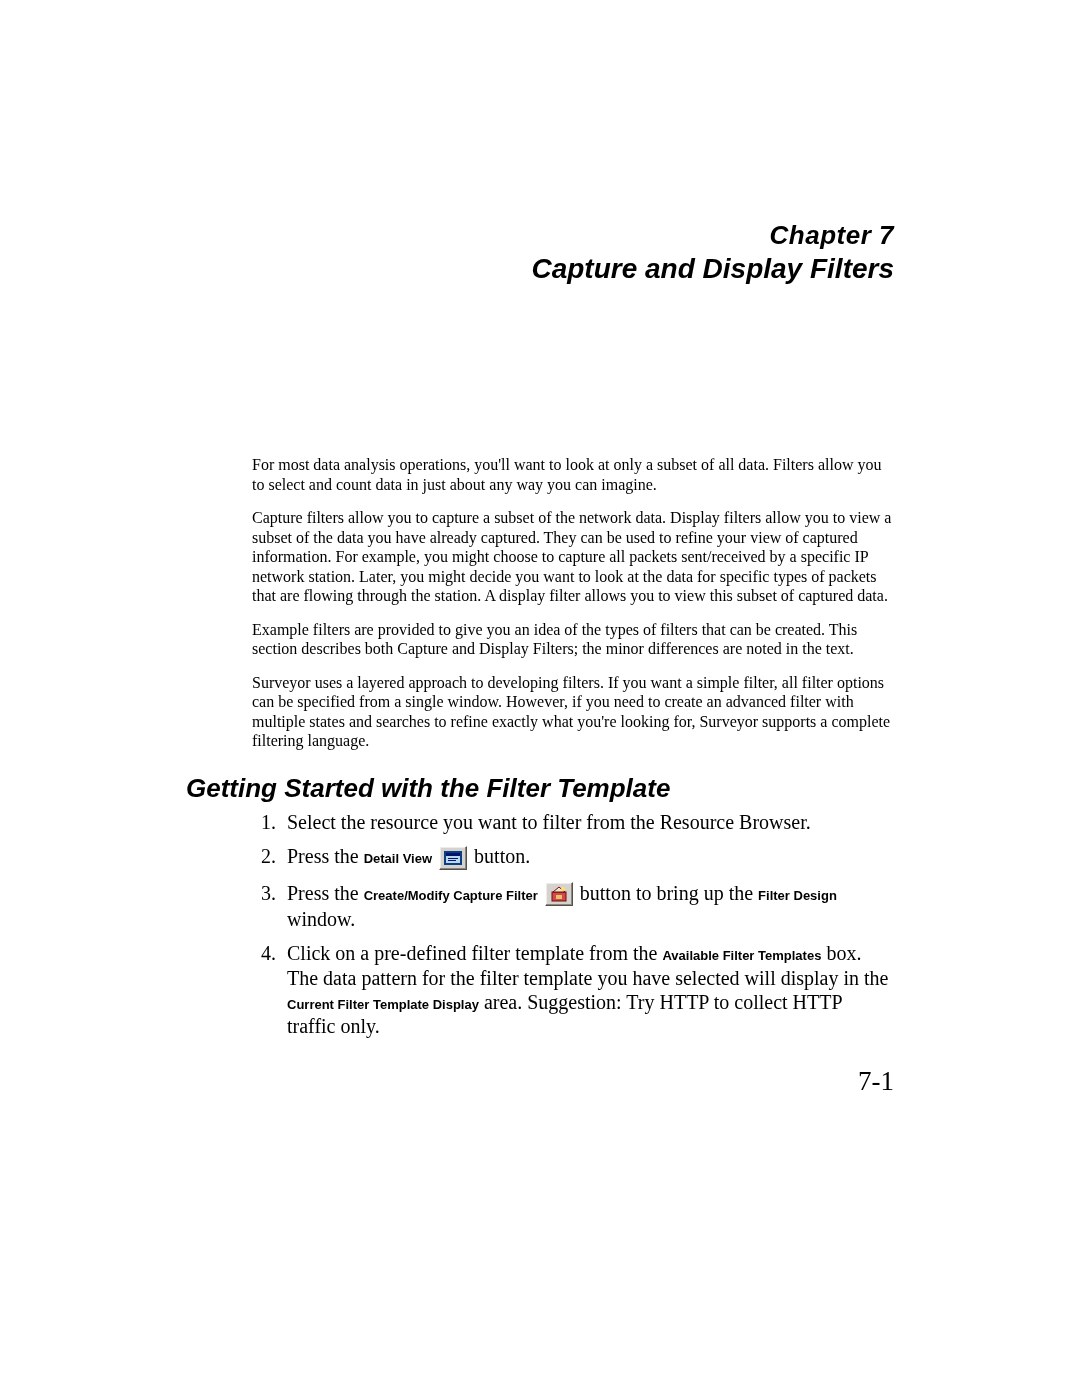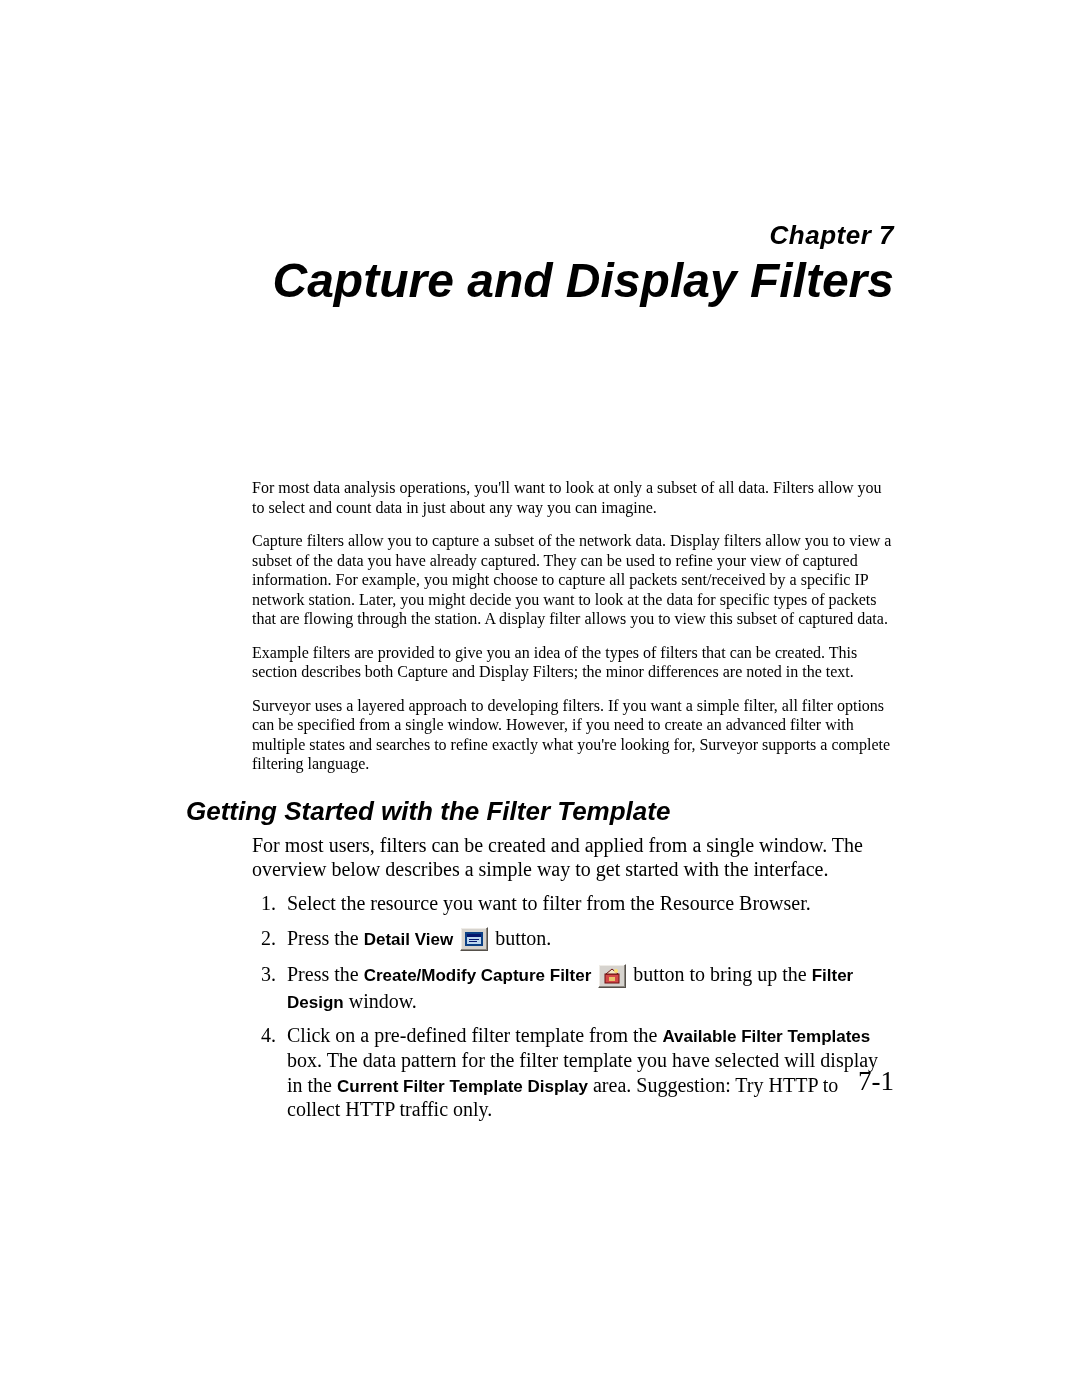--- a/index.html
+++ b/index.html
@@ -25,21 +25,21 @@
     font-family: Arial, Helvetica, sans-serif;
     font-weight: bold;
     font-style: italic;
     font-size: 26px;
     letter-spacing: 0.5px;
   }
   .chapter-title {
     font-family: Arial, Helvetica, sans-serif;
     font-weight: bold;
     font-style: italic;
-    font-size: 48px;
+    font-size: 28px;
     margin-top: 2px;
   }
   .intro-block {
     margin-left: 66px;
   }
   .intro-block p {
     font-size: 16px;
     line-height: 1.22;
     margin: 0 0 14px 0;
     text-align: left;
@@ -66,21 +66,21 @@
     font-size: 20px;
     line-height: 1.22;
   }
   ol.steps li {
     padding-left: 6px;
     margin-bottom: 10px;
   }
   .ui-bold {
     font-family: Arial, Helvetica, sans-serif;
     font-weight: bold;
-    font-size: 17px;
+    font-size: 13px;
   }
   .icon-btn {
     display: inline-flex;
     align-items: center;
     justify-content: center;
     width: 26px;
     height: 22px;
     background: #d6d3ce;
     border-top: 1px solid #ffffff;
     border-left: 1px solid #ffffff;
@@ -118,21 +118,20 @@
   <div class="intro-block">
     <p>For most data analysis operations, you'll want to look at only a subset of all data. Filters allow you to select and count data in just about any way you can imagine.</p>
     <p>Capture filters allow you to capture a subset of the network data. Display filters allow you to view a subset of the data you have already captured. They can be used to refine your view of captured information. For example, you might choose to cap­ture all packets sent/received by a specific IP network station. Later, you might decide you want to look at the data for specific types of packets that are flowing through the station. A display filter allows you to view this subset of captured data.</p>
     <p>Example filters are provided to give you an idea of the types of filters that can be created. This section describes both Capture and Display Filters; the minor differ­ences are noted in the text.</p>
     <p>Surveyor uses a layered approach to developing filters. If you want a simple filter, all filter options can be specified from a single window. However, if you need to create an advanced filter with multiple states and searches to refine exactly what you're looking for, Surveyor supports a complete filtering language.</p>
   </div>
 
   <div class="section-heading">Getting Started with the Filter Template</div>
 
   <div class="section-body">
-    <p>For most users, filters can be created and applied from a single window. The over­view below describes a simple way to get started with the interface.</p>
 
     <ol class="steps">
       <li>
         <span>Select the resource you want to filter from the Resource Browser.</span>
       </li>
       <li>
         <span>Press the </span><span class="ui-bold">Detail View</span>
         <span class="icon-btn">
           <svg width="18" height="14" viewBox="0 0 18 14">
             <rect x="0" y="0" width="18" height="14" fill="#0a3f84"></rect>

